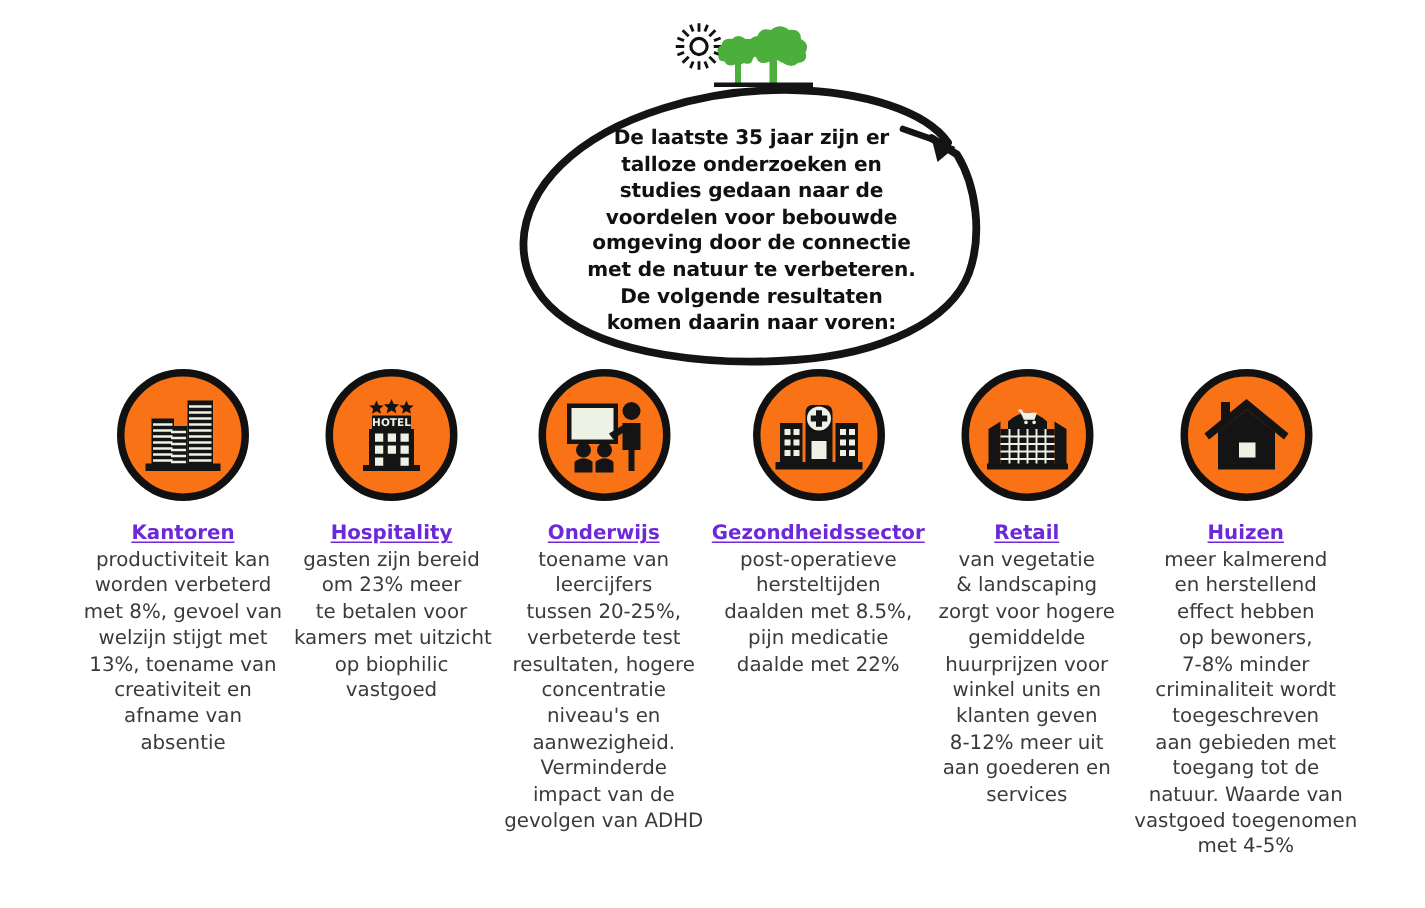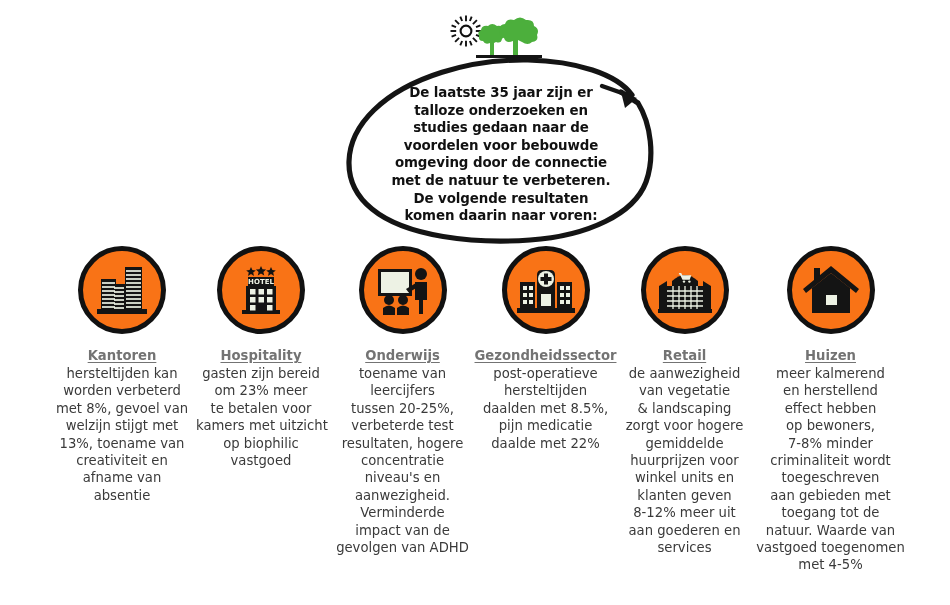--- a/index.html
+++ b/index.html
@@ -44,21 +44,21 @@
     background:#f97316;
     border:5px solid #111;
     box-sizing:border-box;
     display:flex;align-items:center;justify-content:center;
   }
   .circle svg{display:block;}
   .cat-title{
     margin-top:14px;
     font-size:13.2px;
     font-weight:bold;
-    color:#737373;
+    color:#6d28d9;
     text-decoration:underline;
     text-underline-offset:2px;
     line-height:16px;
   }
   .cat-body{
     margin-top:1px;
     font-size:13.2px;
     line-height:17.4px;
     color:#3a3a3a;
   }
@@ -175,21 +175,21 @@
               <line x1="33" y1="28" x2="48" y2="28"></line>
             <line x1="33" y1="32" x2="48" y2="32"></line>
               <line x1="33" y1="36" x2="48" y2="36"></line>
             <line x1="33" y1="40" x2="48" y2="40"></line>
               <line x1="33" y1="44" x2="48" y2="44"></line>
           </g>
         </svg>
       </div>
       <div class="cat-title">Kantoren</div>
       <div class="cat-body">
-        <span class="l">hersteltijden kan</span>
+        <span class="l">productiviteit kan</span>
         <span class="l">worden verbeterd</span>
         <span class="l">met 8%, gevoel van</span>
         <span class="l">welzijn stijgt met</span>
         <span class="l">13%, toename van</span>
         <span class="l">creativiteit en</span>
         <span class="l">afname van</span>
         <span class="l">absentie</span>
       </div>
     </div>
 
@@ -332,21 +332,20 @@
             <line x1="17" y1="22" x2="17" y2="45"></line>
             <line x1="23" y1="22" x2="23" y2="45"></line>
             <line x1="29" y1="22" x2="29" y2="45"></line>
             <line x1="35" y1="22" x2="35" y2="45"></line>
             <line x1="41" y1="22" x2="41" y2="45"></line>
           </g>
         </svg>
       </div>
       <div class="cat-title">Retail</div>
       <div class="cat-body">
-        <span class="l">de aanwezigheid</span>
         <span class="l">van vegetatie</span>
         <span class="l">&amp; landscaping</span>
         <span class="l">zorgt voor hogere</span>
         <span class="l">gemiddelde</span>
         <span class="l">huurprijzen voor</span>
         <span class="l">winkel units en</span>
         <span class="l">klanten geven</span>
         <span class="l">8-12% meer uit</span>
         <span class="l">aan goederen en</span>
         <span class="l">services</span>

